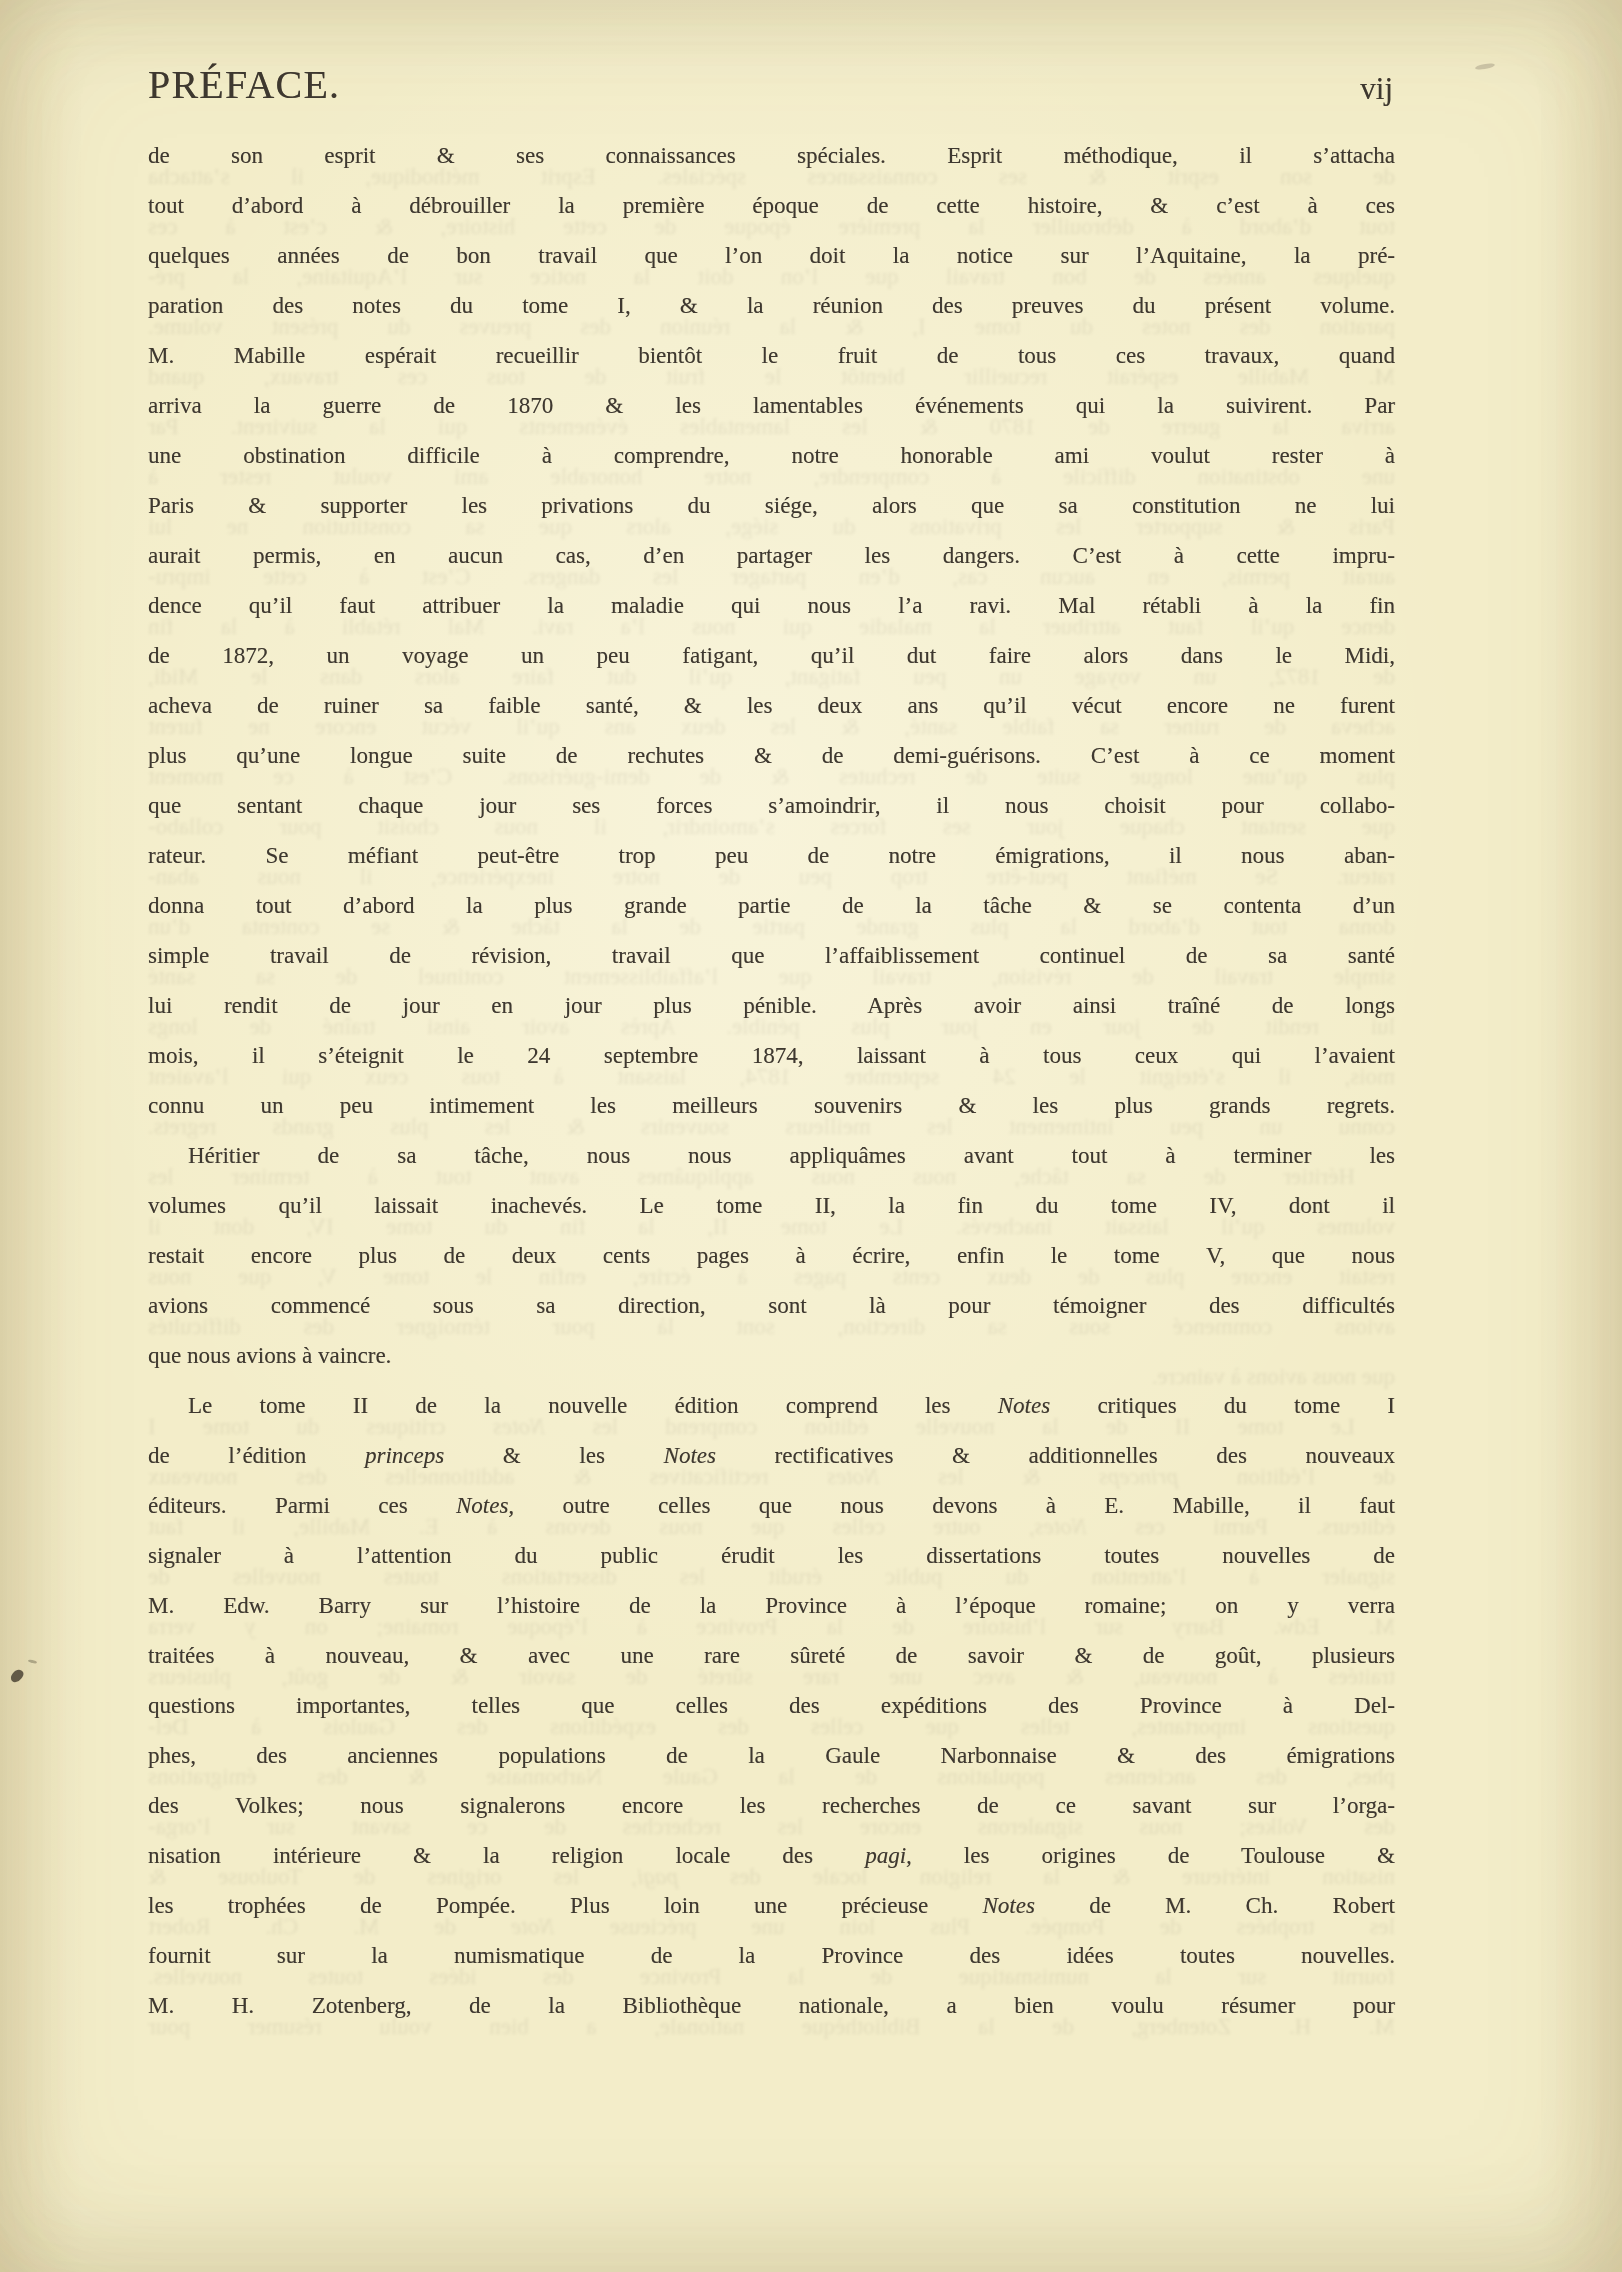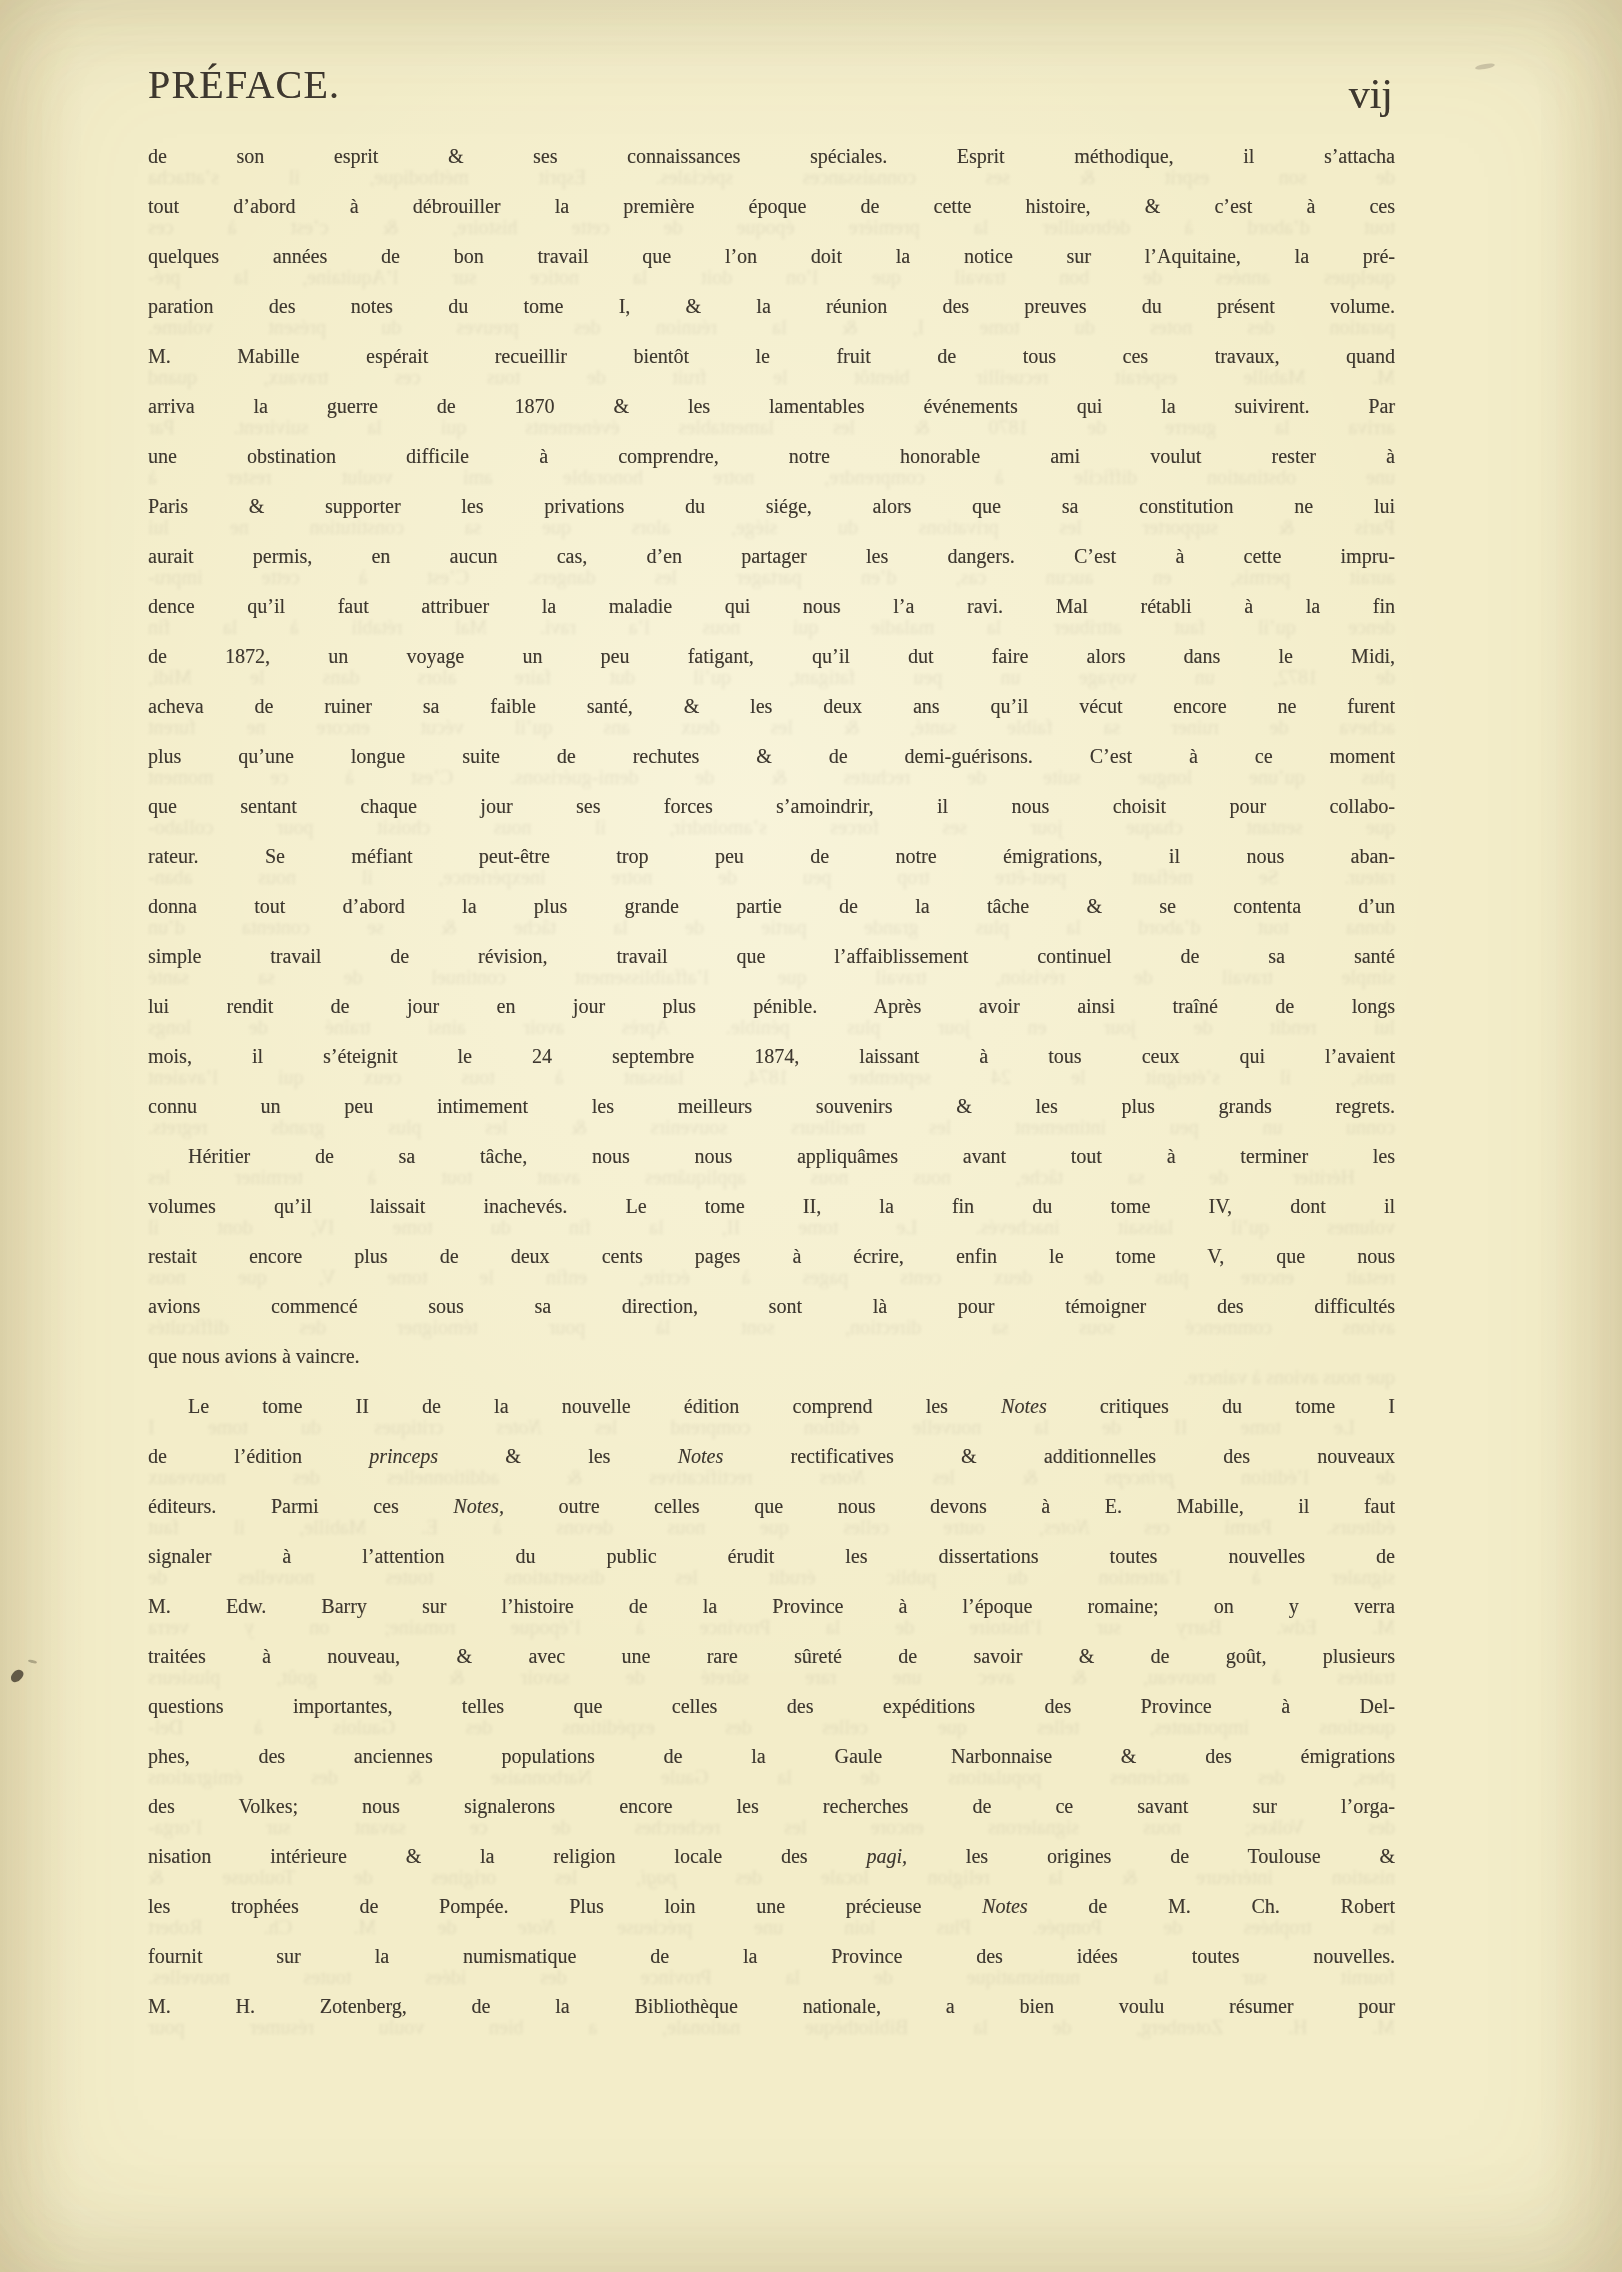--- a/index.html
+++ b/index.html
@@ -26,28 +26,28 @@
   .header-title{
     position:absolute;left:148px;top:65px;width:1247px;
     text-align:left;
     font-size:40px;line-height:1;letter-spacing:1.2px;
     color:var(--ink,#3e3830);
     text-shadow:0 0 0.5px rgba(58,50,38,.55);
     z-index:4;
   }
   .page-number{
     position:absolute;right:229px;top:73px;
-    font-size:42px;line-height:1;
+    font-size:31px;line-height:1;
     color:var(--ink,#3e3830);
     text-shadow:0 0 0.5px rgba(58,50,38,.5);
     z-index:4;
   }
   .body-block{
     position:absolute;left:148px;top:131px;width:1247px;
-    font-size:20px;color:var(--ink,#3e3830);
+    font-size:23px;color:var(--ink,#3e3830);
     text-shadow:0.3px 0.3px 0.5px rgba(58,50,38,.38);
     z-index:3;
   }
   .line{
     height:50px;line-height:50px;
     text-align:justify;text-align-last:justify;
     white-space:normal;
   }
   .line.indent{text-indent:40px;}
   .line.short{text-align-last:left;}

